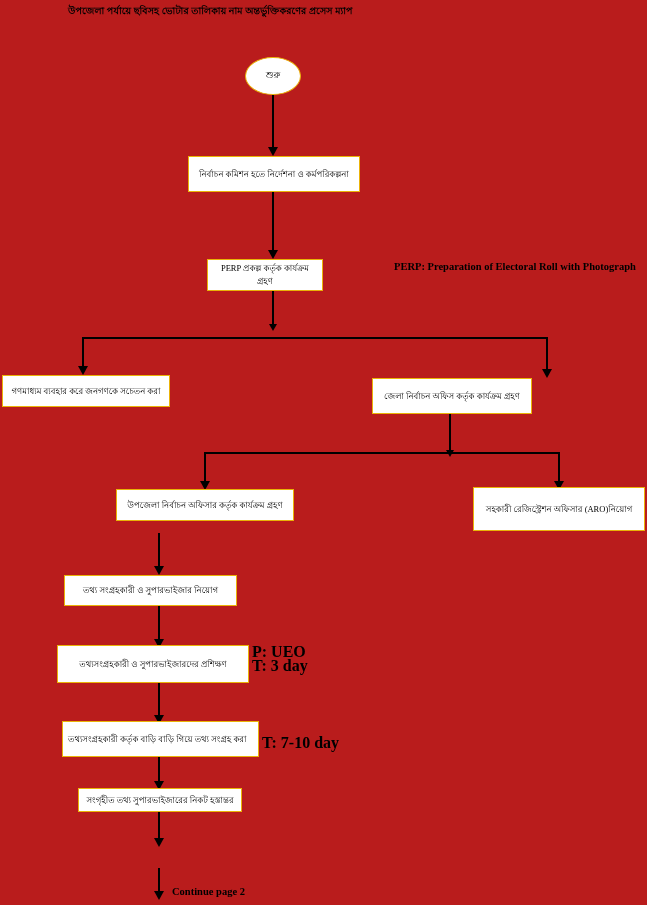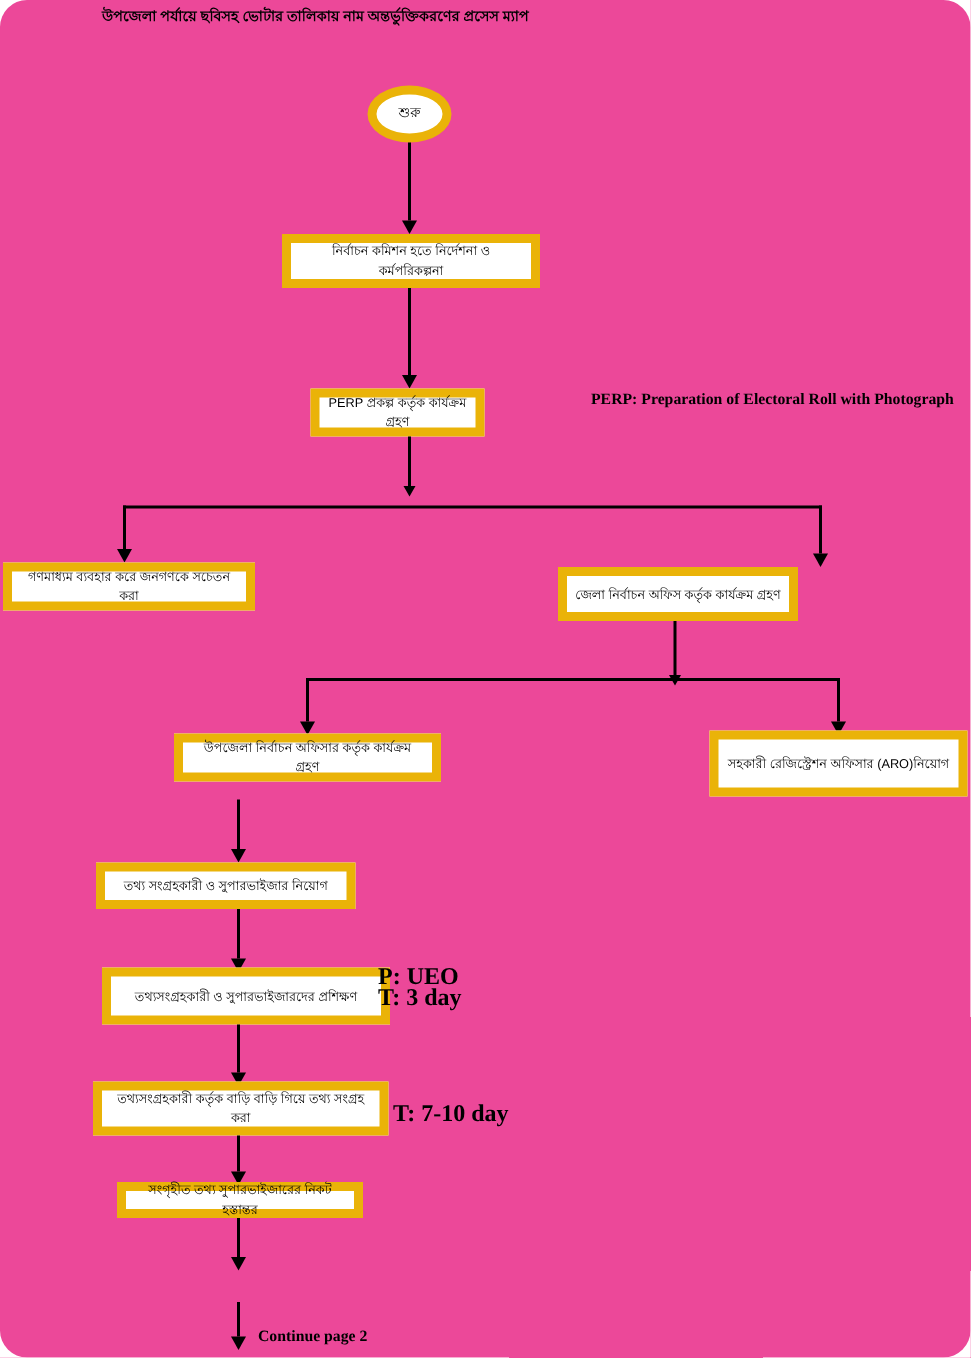--- a/index.html
+++ b/index.html
@@ -4,48 +4,47 @@
 <style>
   html, body {
     margin: 0;
     padding: 0;
     background: #ffffff;
   }
   #canvas {
     position: relative;
     width: 647px;
     height: 905px;
-    background: #ec4899;
+    background: #b91c1c;
     overflow: hidden;
     font-family: "Liberation Sans", sans-serif;
-    border-radius: 18px;
   }
   .title {
     position: absolute;
     left: 68px;
     top: 4px;
     width: 520px;
     font-family: "Liberation Serif", serif;
     font-size: 9.5px;
     font-weight: bold;
     color: #000000;
     letter-spacing: 0.1px;
     white-space: nowrap;
   }
   .node {
     position: absolute;
     background: #ffffff;
-    border: 6px solid #eab308;
+    border: 1px solid #eab308;
     box-sizing: border-box;
     display: flex;
     align-items: center;
     justify-content: center;
     text-align: center;
     color: #000000;
-    font-family: Liberation Sans, sans-serif;
+    font-family: Liberation Serif, serif;
     font-size: 8.5px;
     line-height: 1.5;
     padding: 2px 5px;
   }
   .node.start {
     border-radius: 50%;
     font-size: 9px;
   }
   .node.leftalign {
     justify-content: flex-start;
@@ -151,21 +150,21 @@
   <div class="vline" style="left:158px; top:533px; height:33px;"></div>
   <div class="arrowdown" style="left:154px; top:566px;"></div>
 
   <div class="node" style="left:64px; top:575px; width:173px; height:31px;">
     <span>তথ্য সংগ্রহকারী ও সুপারভাইজার নিয়োগ</span>
   </div>
 
   <div class="vline" style="left:158px; top:606px; height:33px;"></div>
   <div class="arrowdown" style="left:154px; top:639px;"></div>
 
-  <div class="node" style="left:57px; top:645px; width:192px; height:38px;margin-left:11px;">
+  <div class="node" style="left:57px; top:645px; width:192px; height:38px;">
     <span>তথ্যসংগ্রহকারী ও সুপারভাইজারদের প্রশিক্ষণ</span>
   </div>
 
   <div class="annot" style="left:252px; top:640px;">P: UEO</div>
   <div class="annot" style="left:252px; top:654px;">T: 3 day</div>
 
   <div class="vline" style="left:158px; top:683px; height:32px;"></div>
   <div class="arrowdown" style="left:154px; top:715px;"></div>
 
   <div class="node leftalign" style="left:62px; top:721px; width:197px; height:36px;">

